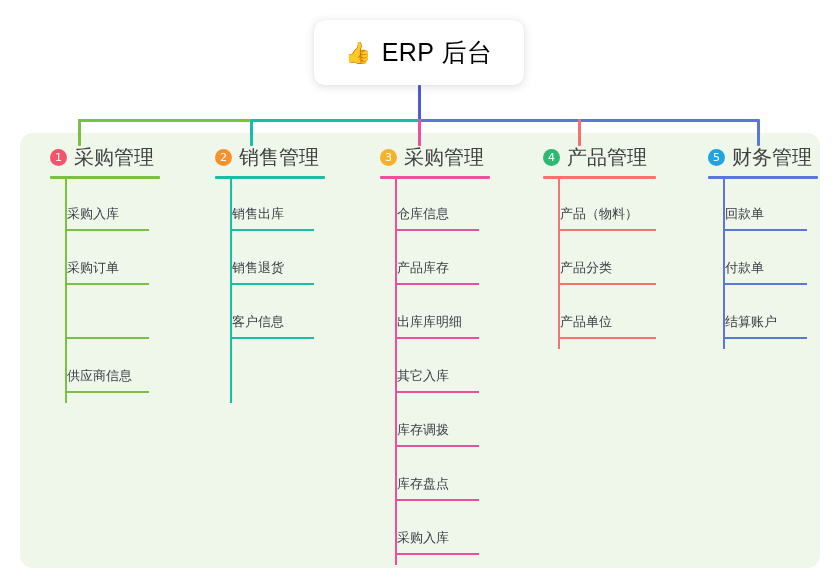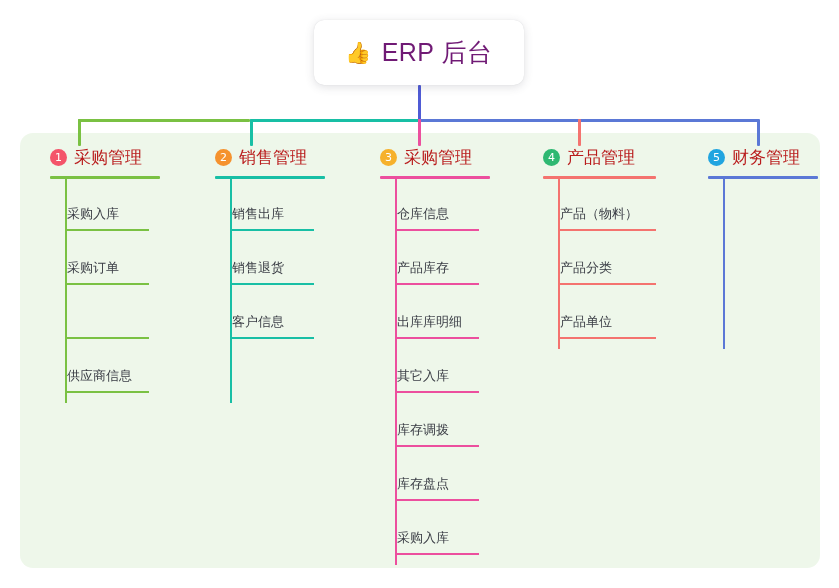--- a/index.html
+++ b/index.html
@@ -38,21 +38,21 @@
     box-sizing: border-box;
     z-index: 6;
   }
   .root-emoji {
     font-size: 21px;
     line-height: 1;
     display: inline-block;
   }
   .root-title {
     font-size: 25px;
-    color: #701a75;
+    color: #000000;
     letter-spacing: 0.5px;
     white-space: nowrap;
   }
 
   
   .panel {
     position: absolute;
     left: 20px;
     top: 133px;
     width: 800px;
@@ -90,22 +90,22 @@
     height: 17px;
     border-radius: 50%;
     color: #ffffff;
     font-size: 11px;
     line-height: 17px;
     text-align: center;
     flex: 0 0 auto;
     font-family: "DejaVu Sans", sans-serif;
   }
   .head-label {
-    font-size: 17px;
-    color: #b91c1c;
+    font-size: 20px;
+    color: #404040;
     white-space: nowrap;
     text-align: right;
   }
   .head-rule {
     position: absolute;
     left: 15px;
     top: 31px;
     height: 3px;
     border-radius: 1px;
   }
@@ -273,16 +273,30 @@
           </div>
         </div>
       </div>
       <div class="column" style="left: 693px;">
         <div class="col-head">
           <span class="badge" style="background: rgb(33, 165, 224);">5</span>
           <span class="head-label">财务管理</span>
         </div>
         <div class="head-rule" style="width: 110px; background: rgb(91, 120, 214);"></div>
         <div class="spine" style="background: rgb(91, 120, 214); height: 170px;"></div>
+        <div class="leaves">
+          <div class="leaf">
+            <span class="leaf-label">回款单</span>
+            <div class="leaf-rule" style="width: 84px; background: rgb(91, 120, 214);"></div>
+          </div>
+          <div class="leaf">
+            <span class="leaf-label">付款单</span>
+            <div class="leaf-rule" style="width: 84px; background: rgb(91, 120, 214);"></div>
+          </div>
+          <div class="leaf">
+            <span class="leaf-label">结算账户</span>
+            <div class="leaf-rule" style="width: 84px; background: rgb(91, 120, 214);"></div>
+          </div>
+        </div>
       </div>
     </div>
 
 </div>
 
 </body></html>

